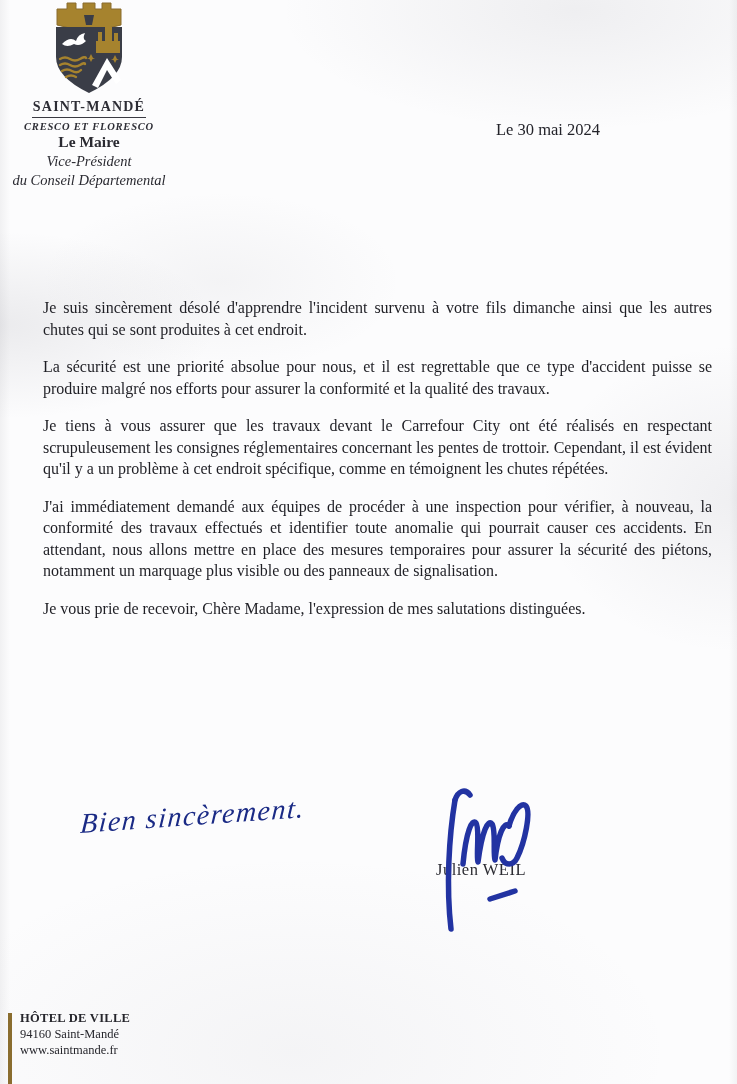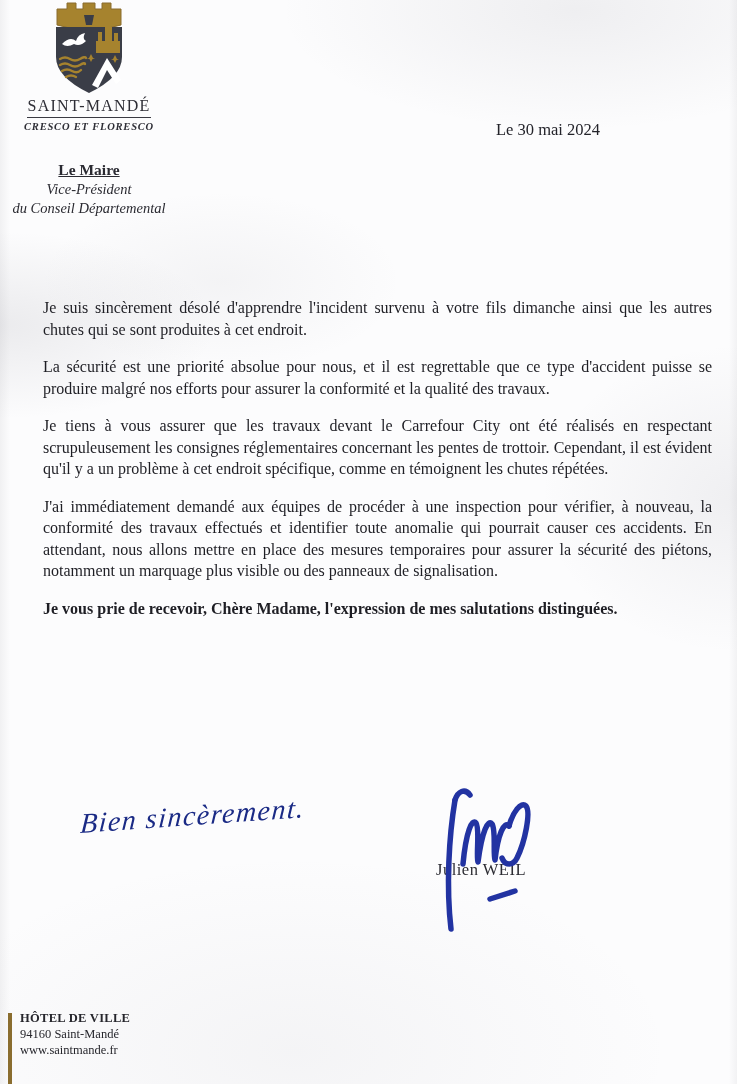--- a/index.html
+++ b/index.html
@@ -23,45 +23,45 @@
       #fcfcfd;
     overflow:hidden;
   }
   
   .letterhead{
     position:absolute; left:0; top:8; width:178px;
     text-align:center; color:#2a2a31;
   }
   .crest{ width:90px; height:95px; display:block; margin:0 auto 2px auto; }
   .city-name{
-    font-size:16px; letter-spacing:1.2px; font-weight:400;
+    font-size:14px; letter-spacing:1.2px; font-weight:700;
     color:#2d2d35; display:inline-block;
     border-bottom:1.6px solid #3a3a42; padding:0 1px 2px 1px;
   }
   .motto{
     font-size:10.5px; font-weight:700; font-style:italic;
     letter-spacing:0.8px; margin-top:3px; color:#2d2d35;
   }
-  .title1{ font-size:15.5px; font-weight:700; margin-top:29px;text-decoration:underline; }
+  .title1{ font-size:15.5px; font-weight:700; margin-top:1px; }
   .title2{ font-size:14.5px; font-style:italic; margin-top:2px; }
   .title3{ font-size:14.5px; font-style:italic; margin-top:2px; white-space:nowrap; }
   
   .date{
     position:absolute; left:496px; top:120px;
     font-size:16.5px; color:#23232a;
   }
   
   .body-text{
     position:absolute; left:43px; top:297px; width:669px;
     font-size:16px; line-height:21.5px; color:#1e1e24;
     text-align:justify;
   }
   .body-text p{ margin:0 0 16px 0; }
   .body-text p.salutation{ text-align:left; }
-  .body-text p.closing{ margin-bottom:7px;font-weight:bold; }
+  .body-text p.closing{ margin-bottom:7px; }
   
   .hand-closing{
     position:absolute; left:80px; top:800px;
     font-size:28px; font-style:italic; letter-spacing:1.5px;
     color:#1a2a85; transform:rotate(-4deg) skewX(-8deg);
     white-space:nowrap;
   }
   .signer-name{
     position:absolute; left:436px; top:860px;
     font-size:16.5px; color:#2c2c33; letter-spacing:0.5px;

